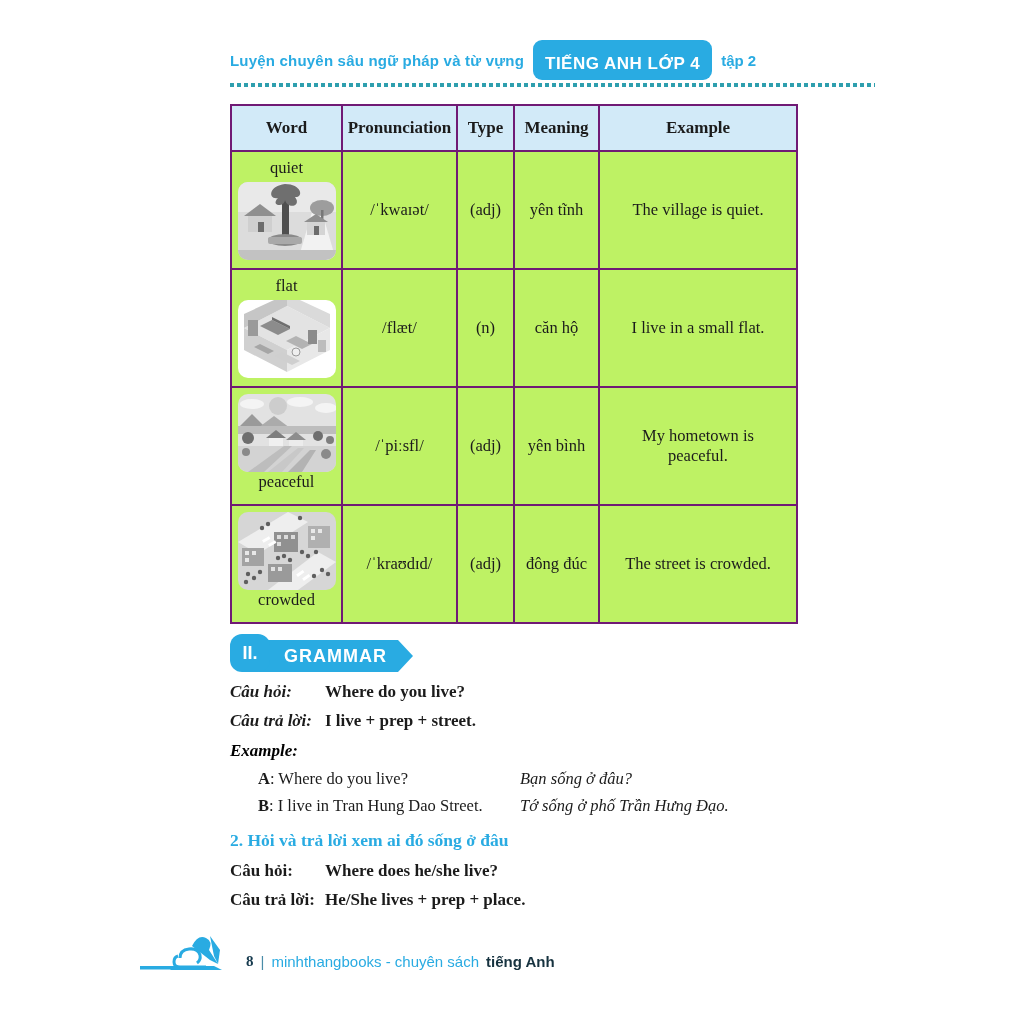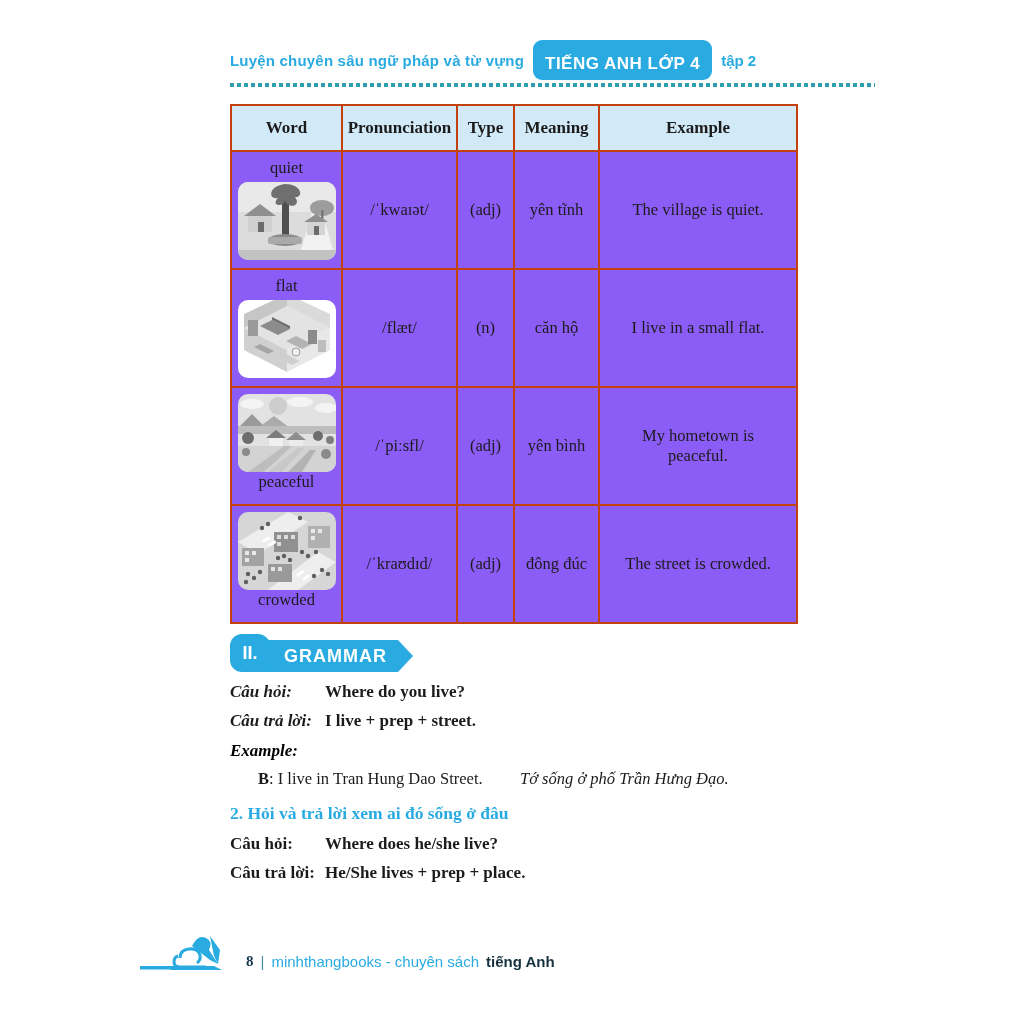--- a/index.html
+++ b/index.html
@@ -11,24 +11,24 @@
                 font-family:"Liberation Sans", sans-serif;justify-content:space-between; }
   .series-title { color:#29abe2; font-weight:bold; font-size:15px; letter-spacing:.2px; }
   .grade-badge { background:#29abe2; color:#fff; font-weight:bold; font-size:17px;
                  padding:14px 12px 6px; border-radius:9px; letter-spacing:.5px; }
   .volume-label { color:#29abe2; font-weight:bold; font-size:15px; }
   .dotted-rule { position:absolute; left:230px; top:83px; width:645px; height:4px;
                  background:repeating-linear-gradient(90deg,#2e9fae 0 4px, transparent 4px 7px); }
 
   
   table.vocab { position:absolute; left:230px; top:104px; border-collapse:collapse; table-layout:fixed; }
-  table.vocab th, table.vocab td { border:2px solid #c2410c; text-align:center; vertical-align:middle;
+  table.vocab th, table.vocab td { border:2px solid #701a75; text-align:center; vertical-align:middle;
                                    color:#1b1b1b; }
   table.vocab th { background:#d2eaf8; font-size:17px; font-weight:bold; height:46px; padding:0 4px; }
-  table.vocab td { font-size:16.5px; background:#8b5cf6; }
+  table.vocab td { font-size:16.5px; background:#bef264; }
   td.word-cell { padding:6px 4px 8px; }
   .word-label { display:block; font-size:16.5px; margin-bottom:4px; }
   .illus { width:98px; height:78px; border-radius:10px; overflow:hidden; margin:0 auto; display:block; }
   .illus svg { display:block; width:100%; height:100%; }
   td.example-cell { text-align:left; padding:6px 12px; }
   .c-word{width:111px}.c-pron{width:115px}.c-type{width:57px}.c-mean{width:85px}.c-ex{width:198px}
   tr.vrow-0 td{height:106px} tr.vrow-1 td{height:112px} tr.vrow-2 td{height:116px} tr.vrow-3 td{height:112px}
 
   
   .grammar-block { position:absolute; left:230px; top:634px; width:600px; }
@@ -251,20 +251,24 @@
     <div class="qa-line">
       <span class="qa-label italic">Câu hỏi:</span>
       <span class="qa-text">Where do you live?</span>
     </div>
     <div class="qa-line">
       <span class="qa-label italic">Câu trả lời:</span>
       <span class="qa-text">I live + prep + street.</span>
     </div>
     <div class="example-label">Example:</div>
     <div class="dlg-line">
+      <span class="dlg-en"><b class="dlg-speaker">A</b>: <span>Where do you live?</span></span>
+      <span class="dlg-vi">Bạn sống ở đâu?</span>
+    </div>
+    <div class="dlg-line">
       <span class="dlg-en"><b class="dlg-speaker">B</b>: <span>I live in Tran Hung Dao Street.</span></span>
       <span class="dlg-vi">Tớ sống ở phố Trần Hưng Đạo.</span>
     </div>
 
     <div class="sub-title">2. Hỏi và trả lời xem ai đó sống ở đâu</div>
     <div class="qa-line">
       <span class="qa-label">Câu hỏi:</span>
       <span class="qa-text">Where does he/she live?</span>
     </div>
     <div class="qa-line">

